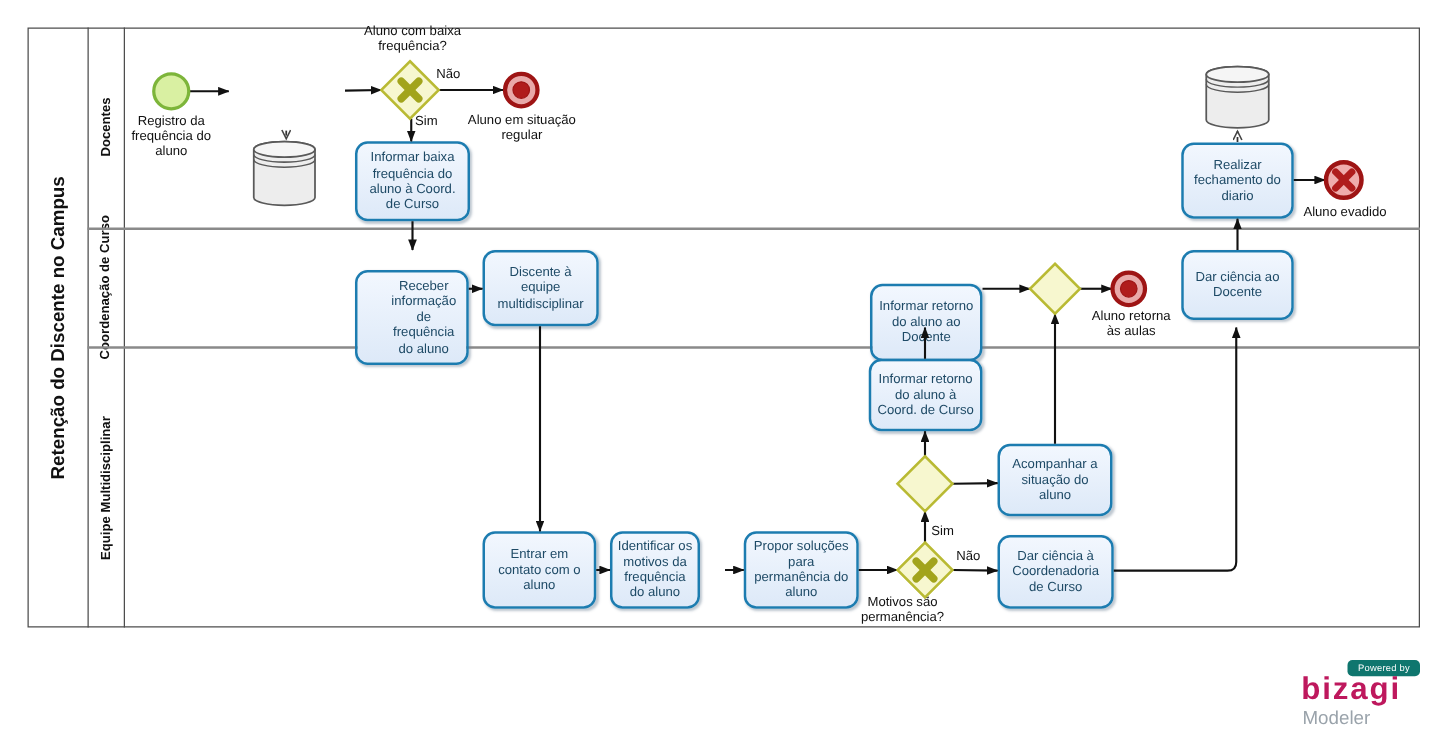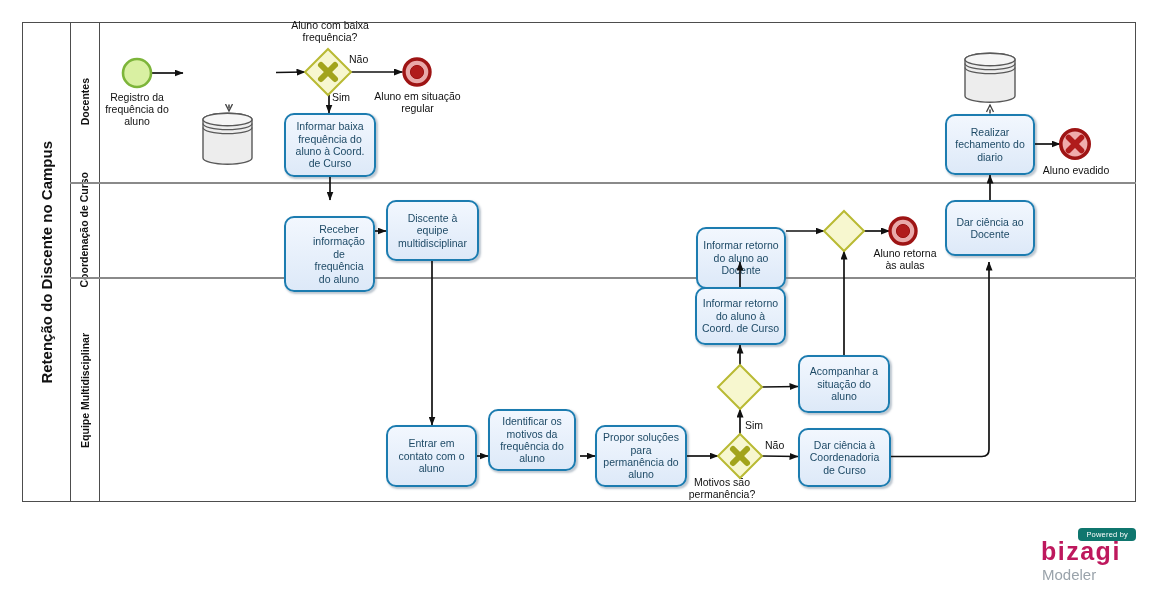--- a/index.html
+++ b/index.html
@@ -73,21 +73,21 @@
     </div>
   <div class="abs task" style="left:695px;top:287px;width:91px;height:58px;">
       <span>Informar retorno do aluno à Coord. de Curso</span>
     </div>
   <div class="abs task" style="left:798px;top:355px;width:92px;height:58px;">
       <span>Acompanhar a situação do aluno</span>
     </div>
   <div class="abs task" style="left:386px;top:425px;width:91px;height:62px;">
       <span>Entrar em contato com o aluno</span>
     </div>
-  <div class="abs task" style="left:488px;top:409px;width:88px;height:62px;">
+  <div class="abs task" style="left:488px;top:425px;width:72px;height:62px;">
       <span>Identificar os motivos da frequência do aluno</span>
     </div>
   <div class="abs task" style="left:595px;top:425px;width:92px;height:62px;">
       <span>Propor soluções para permanência do aluno</span>
     </div>
   <div class="abs task" style="left:798px;top:428px;width:93px;height:59px;">
       <span>Dar ciência à Coordenadoria de Curso</span>
     </div>
   <div class="abs task" style="left:945px;top:114px;width:90px;height:61px;">
       <span>Realizar fechamento do diario</span>

